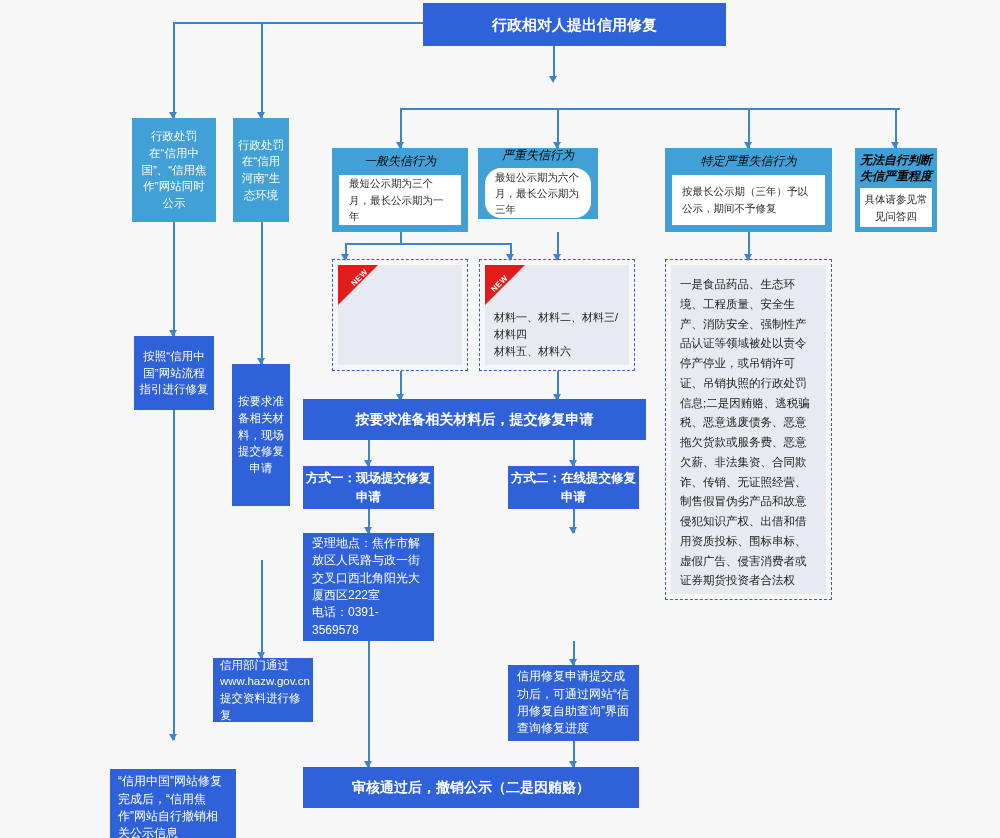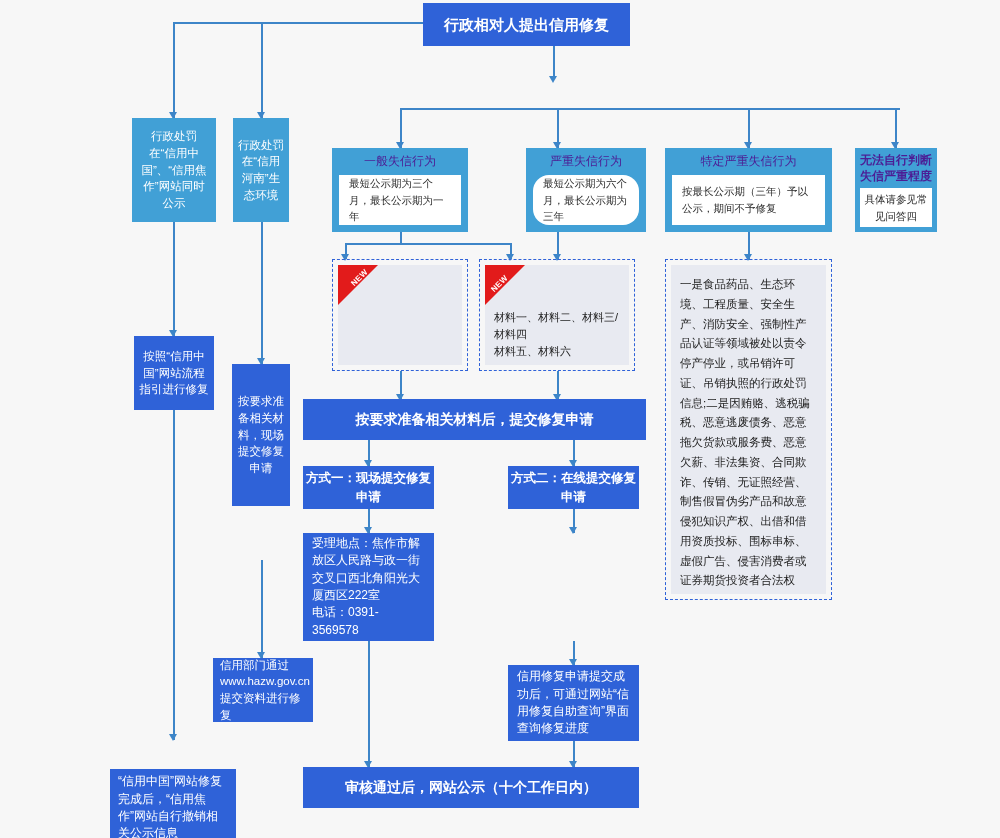--- a/index.html
+++ b/index.html
@@ -40,21 +40,21 @@
     position: relative; overflow: hidden;
     background: #e8eaf1; color: #1d1d1d;
     width: 100%; height: 100%;
     display: flex; align-items: center; justify-content: center;
     text-align: center; padding: 6px 8px; line-height: 1.8;
   }
   .inner-grey.top {
     align-items: flex-start; text-align: left;
     padding: 10px 9px; line-height: 1.55;
   }
-  .hdr { font-size: 12px; padding: 5px 0 4px; color:#4c1d95; }
+  .hdr { font-size: 12px; padding: 5px 0 4px; color:#000000;font-style:italic; }
 
   
   .ribbon {
     position: absolute; top: 0; left: 0;
     width: 0; height: 0;
     border-top: 40px solid #e21b1b;
     border-right: 40px solid transparent;
     z-index: 4;
   }
   .ribbon-text {
@@ -146,39 +146,39 @@
 
   <div class="ln lnv" style="left:573px; top:509px; height:24px;"></div>
   <div class="arw" style="left:569px; top:527px;"></div>
 
   <div class="ln lnv" style="left:573px; top:641px; height:24px;"></div>
   <div class="arw" style="left:569px; top:659px;"></div>
 
   <div class="ln lnv" style="left:573px; top:741px; height:26px;"></div>
   <div class="arw" style="left:569px; top:761px;"></div>
 
-  <div class="node dark" style="left:423px; top:3px; width:207px; height:43px; font-size:15px; font-weight:bold;">
+  <div class="node dark" style="left:423px; top:3px; width:303px; height:43px; font-size:15px; font-weight:bold;">
     <span>行政相对人提出信用修复</span>
   </div>
 
 
   <div class="node light" style="left:132px; top:118px; width:84px; height:104px; font-size:11.5px; padding:0 6px;">
     <span>行政处罚在“信用中国”、“信用焦作”网站同时公示</span>
   </div>
 
   <div class="node light" style="left:233px; top:118px; width:56px; height:104px; font-size:11.5px; padding:0 5px;">
     <span>行政处罚在“信用河南”生态环境</span>
   </div>
 
   <div class="node light" style="left:332px; top:148px; width:136px; height:84px; padding:0 7px 7px;">
     <div class="hdr">一般失信行为</div>
     <div class="inner-white" style="font-size:10.5px; height:50px;">最短公示期为三个月，最长公示期为一年</div>
   </div>
 
-  <div class="node light" style="left:526px; top:148px; width:120px; height:84px; padding:0 7px 7px;">
+  <div class="node light" style="left:478px; top:148px; width:120px; height:71px; padding:0 7px 7px;">
     <div class="hdr">严重失信行为</div>
     <div class="inner-white" style="font-size:10.5px; height:50px;border-radius:16px;">最短公示期为六个月，最长公示期为三年</div>
   </div>
 
   <div class="node light" style="left:665px; top:148px; width:167px; height:84px; padding:0 7px 7px;">
     <div class="hdr">特定严重失信行为</div>
     <div class="inner-white" style="font-size:10.5px; height:50px;">按最长公示期（三年）予以公示，期间不予修复</div>
   </div>
 
   <div class="node light" style="left:855px; top:148px; width:82px; height:84px; padding:0 5px 5px;">
@@ -238,16 +238,16 @@
     <span>受理地点：焦作市解放区人民路与政一街交叉口西北角阳光大厦西区222室
 电话：0391-3569578</span>
   </div>
 
 
   <div class="node dark" style="left:508px; top:665px; width:131px; height:76px; font-size:12px; padding:0 9px; text-align:left; align-items:flex-start;">
     <span>信用修复申请提交成功后，可通过网站“信用修复自助查询”界面查询修复进度</span>
   </div>
 
   <div class="node dark" style="left:303px; top:767px; width:336px; height:41px; font-size:14px; font-weight:bold;">
-    <span>审核通过后，网站公示（十个工作日内）</span>
+    <span>审核通过后，撤销公示（二是因贿赂）</span>
   </div>
 
 </div>
 
 </body></html>

